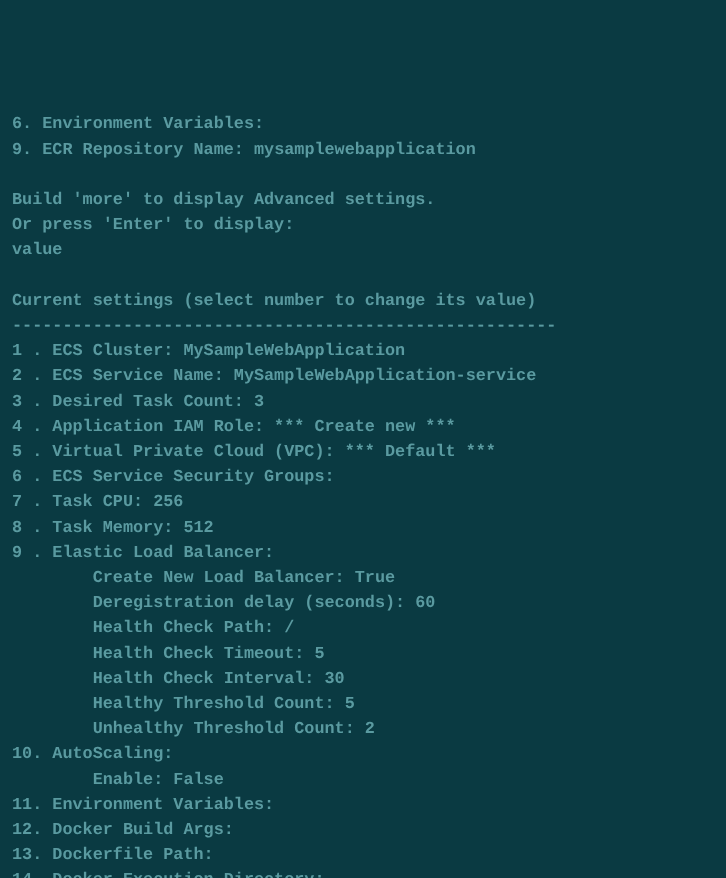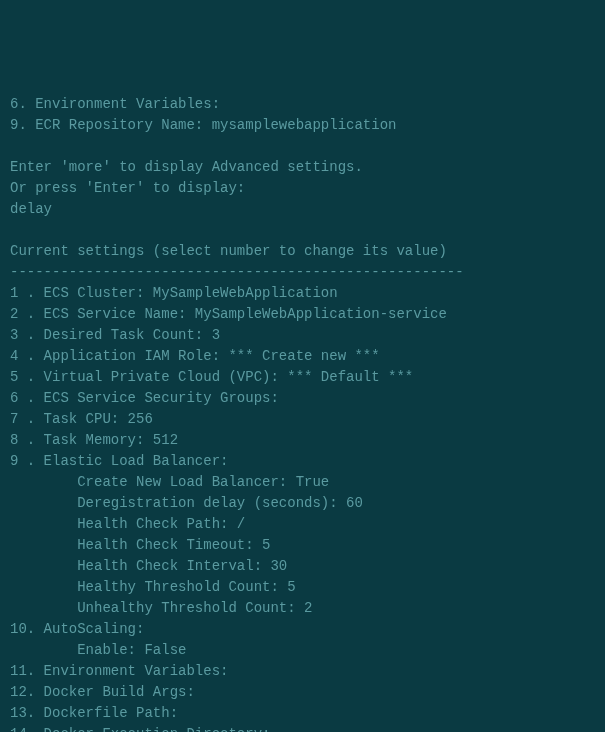--- a/index.html
+++ b/index.html
@@ -1,18 +1,19 @@
 <!DOCTYPE html>
 <html><head>
   <meta charset="utf-8">
   <style>
     * {
       margin: 0;
       padding: 0;
       box-sizing: border-box;
+      font-weight: bold;
     }
     body {
       background: #0a3a42;
       color: #5a9aa0;
       font-family: 'Courier New', Courier, monospace;
       font-size: 14px;
       line-height: 1.5;
       padding: 10px;
       width: 605px;
       white-space: pre;
@@ -21,18 +22,18 @@
     .line {
       display: block;
     }
   </style>
 </head>
 <body>
 
 
 
 <span class="line">6. Environment Variables:</span><span class="line"><span>9. ECR Repository Name: </span><span>mysamplewebapplication</span></span>
-<span class="line">Enter 'more' to display Advanced settings.</span><span class="line">Or press 'Enter' to display:</span><span class="line">delay</span>
+<span class="line">Build 'more' to display Advanced settings.</span><span class="line">Or press 'Enter' to display:</span><span class="line">value</span>
 <span class="line">Current settings (select number to change its value)</span><span class="line">------------------------------------------------------</span><div id="settings-list"><span class="line">1 . ECS Cluster: MySampleWebApplication</span><span class="line">2 . ECS Service Name: MySampleWebApplication-service</span><span class="line">3 . Desired Task Count: 3</span><span class="line">4 . Application IAM Role: *** Create new ***</span><span class="line">5 . Virtual Private Cloud (VPC): *** Default ***</span><span class="line">6 . ECS Service Security Groups:</span><span class="line">7 . Task CPU: 256</span><span class="line">8 . Task Memory: 512</span></div><div id="elb-block"><span class="line">9 . Elastic Load Balancer:</span><span class="line">        Create New Load Balancer: True</span><span class="line">        Deregistration delay (seconds): 60</span><span class="line">        Health Check Path: /</span><span class="line">        Health Check Timeout: 5</span><span class="line">        Health Check Interval: 30</span><span class="line">        Healthy Threshold Count: 5</span><span class="line">        Unhealthy Threshold Count: 2</span></div><div id="autoscaling-block"><span class="line">10. AutoScaling:</span><span class="line">        Enable: False</span></div><div id="settings-list2"><span class="line">11. Environment Variables:</span><span class="line">12. Docker Build Args:</span><span class="line">13. Dockerfile Path:</span><span class="line">14. Docker Execution Directory:</span></div>
 
 
 
 
 
 </body></html>

